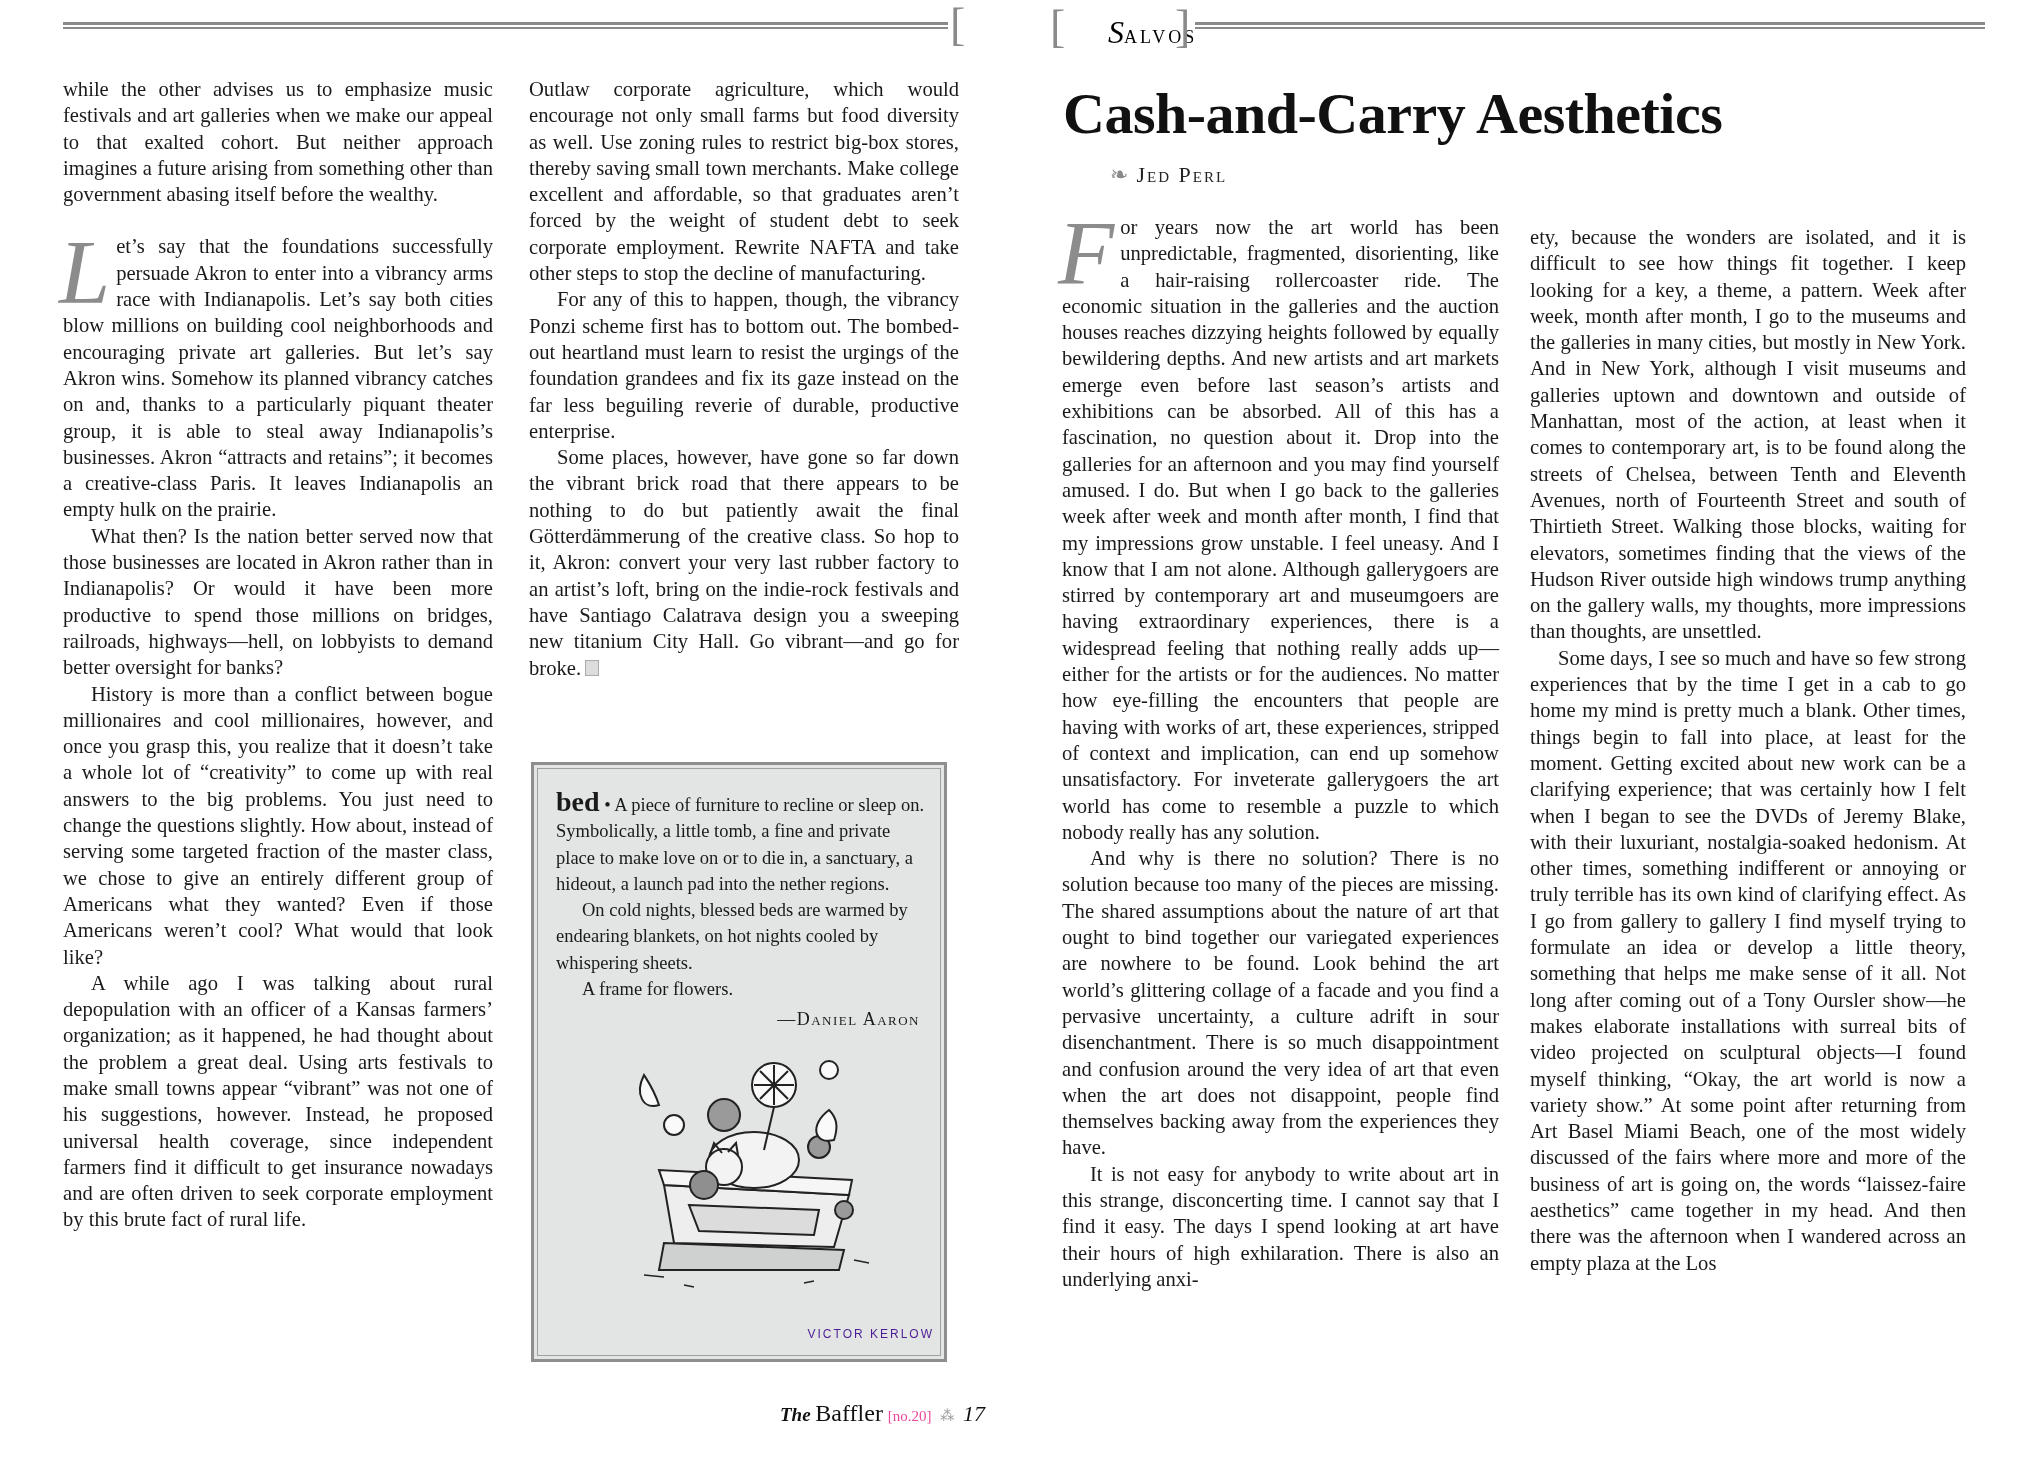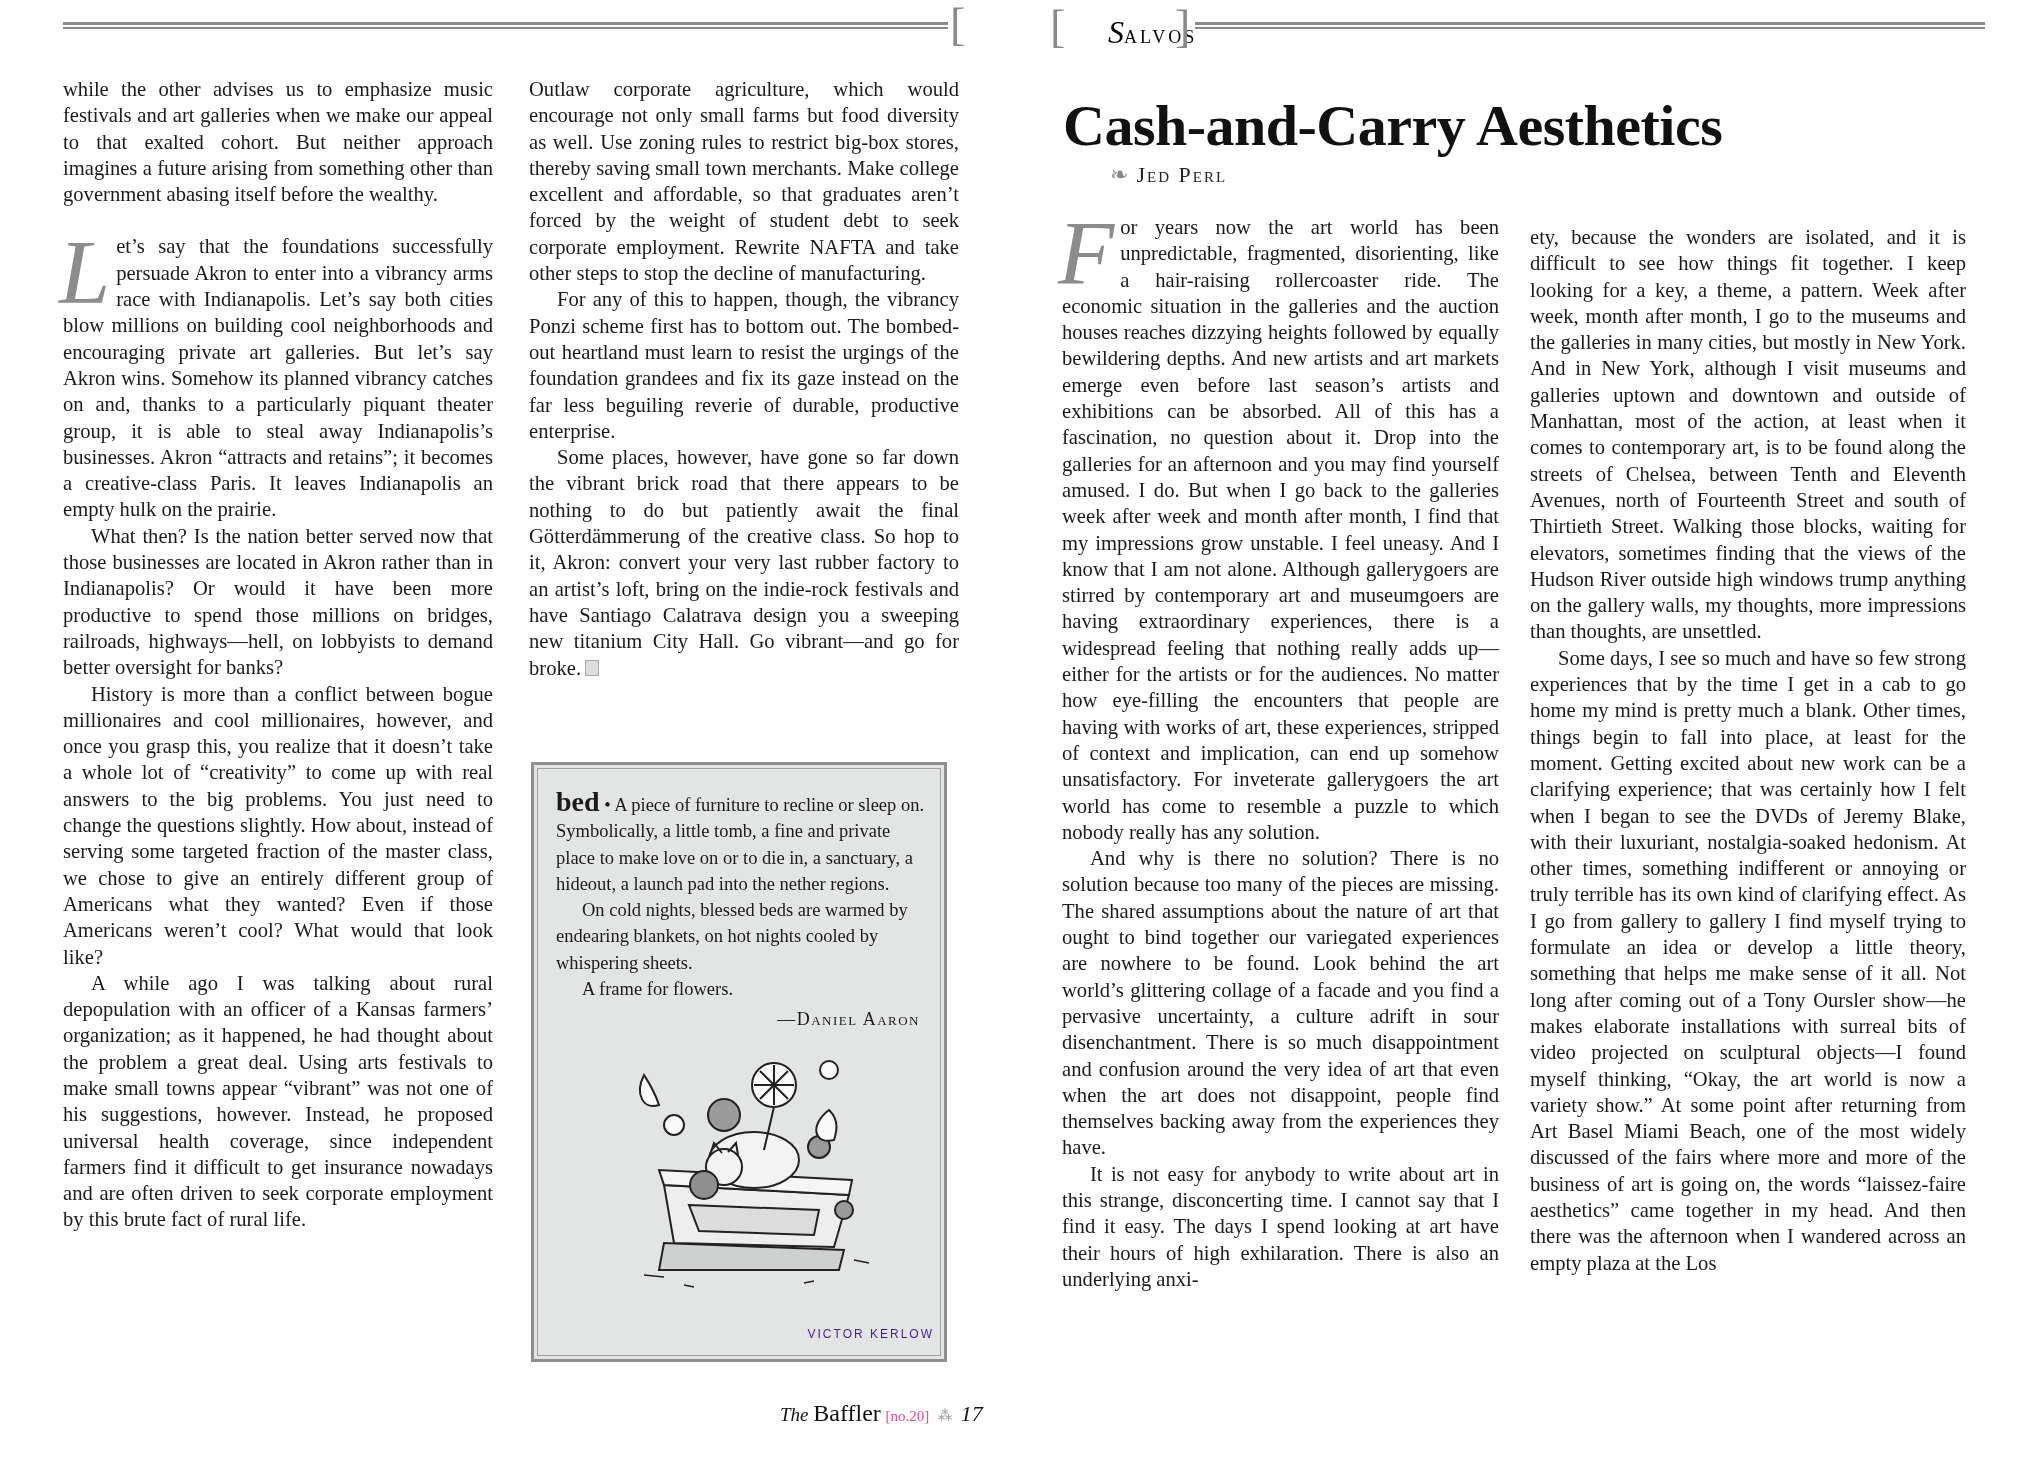--- a/index.html
+++ b/index.html
@@ -7,34 +7,34 @@
          font-family:"Liberation Serif","DejaVu Serif",serif; color:#1a1a1a; }
   .rule { position:absolute; height:7px; border-top:3px solid #8a8a8a; border-bottom:2px solid #8a8a8a; box-sizing:border-box; }
   .bracket { position:absolute; color:#8a8a8a; font-size:46px; line-height:46px; font-family:"Liberation Serif",serif; }
   .section-label { position:absolute; font-size:26px; letter-spacing:3px; font-variant:small-caps; color:#000000;margin-left:36px; }
   .section-label .cap { font-style:italic; font-size:32px; letter-spacing:0; }
   .col { position:absolute; font-size:20.6px; line-height:26.3px; text-align:justify; hyphens:manual; }
   .col p { margin:0; text-indent:28px; }
   .col p.noindent { text-indent:0; }
   .col p.gap { margin-top:26px; }
   .dropcap { float:left; font-style:italic; color:#8c8c8c; font-size:92px; line-height:70px; margin:4px 6px 0 -4px; font-family:"Liberation Serif",serif; }
-  .title { position:absolute; left:1063px; top:92px; font-size:58px; font-weight:bold; letter-spacing:-0.5px; color:#111; white-space:nowrap; }
+  .title { position:absolute; left:1063px; top:80px; font-size:58px; font-weight:bold; letter-spacing:-0.5px; color:#111; white-space:nowrap; }
   .byline { position:absolute; left:1063px; top:162px; font-size:22px; font-variant:small-caps; letter-spacing:2px; color:#222;margin-left:47px; }
   .byline .orn { color:#8a8a8a; font-size:22px; margin-right:6px; }
   .box { position:absolute; left:531px; top:762px; width:416px; height:600px; background:#e3e5e4; border:3px solid #8e8e8e; box-sizing:border-box; }
   .box-inner { position:absolute; inset:3px; border:1px solid #a0a0a0; }
   .box-text { position:absolute; left:22px; top:24px; width:370px; font-size:18.5px; line-height:26.3px; }
   .box-text p { margin:0; text-indent:26px; }
   .box-text p.first { text-indent:0; }
   .headword { font-weight:bold; font-size:28px; }
   .attrib { text-align:right; font-variant:small-caps; letter-spacing:1.5px; font-size:18px; margin-top:4px; padding-right:6px; }
   .illus { position:absolute; left:70px; top:290px; width:290px; height:250px; }
   .credit { position:absolute; right:10px; bottom:18px; font-family:"Liberation Sans",sans-serif; font-size:12px; letter-spacing:2px; color:#4c1d95; }
   .footer { position:absolute; left:780px; top:1400px; font-size:19px; white-space:nowrap; color:#111; }
-  .footer .the { font-style:italic; font-weight:normal; }
+  .footer .the { font-style:italic; font-weight:bold; }
   .footer .baffler { font-size:24px; }
   .footer .issue { font-size:15px; color:#ec4899; }
   .footer .orn { color:#999; font-size:14px; margin:0 4px; }
   .footer .num { font-style:italic; font-size:22px; }
   .endmark { display:inline-block; width:12px; height:14px; border:1px solid #aaa; background:#ddd; vertical-align:-1px; margin-left:4px; }
 </style>
 </head>
 <body>
 
 <div class="rule" style="left:63px; top:22px; width:885px;"></div>

